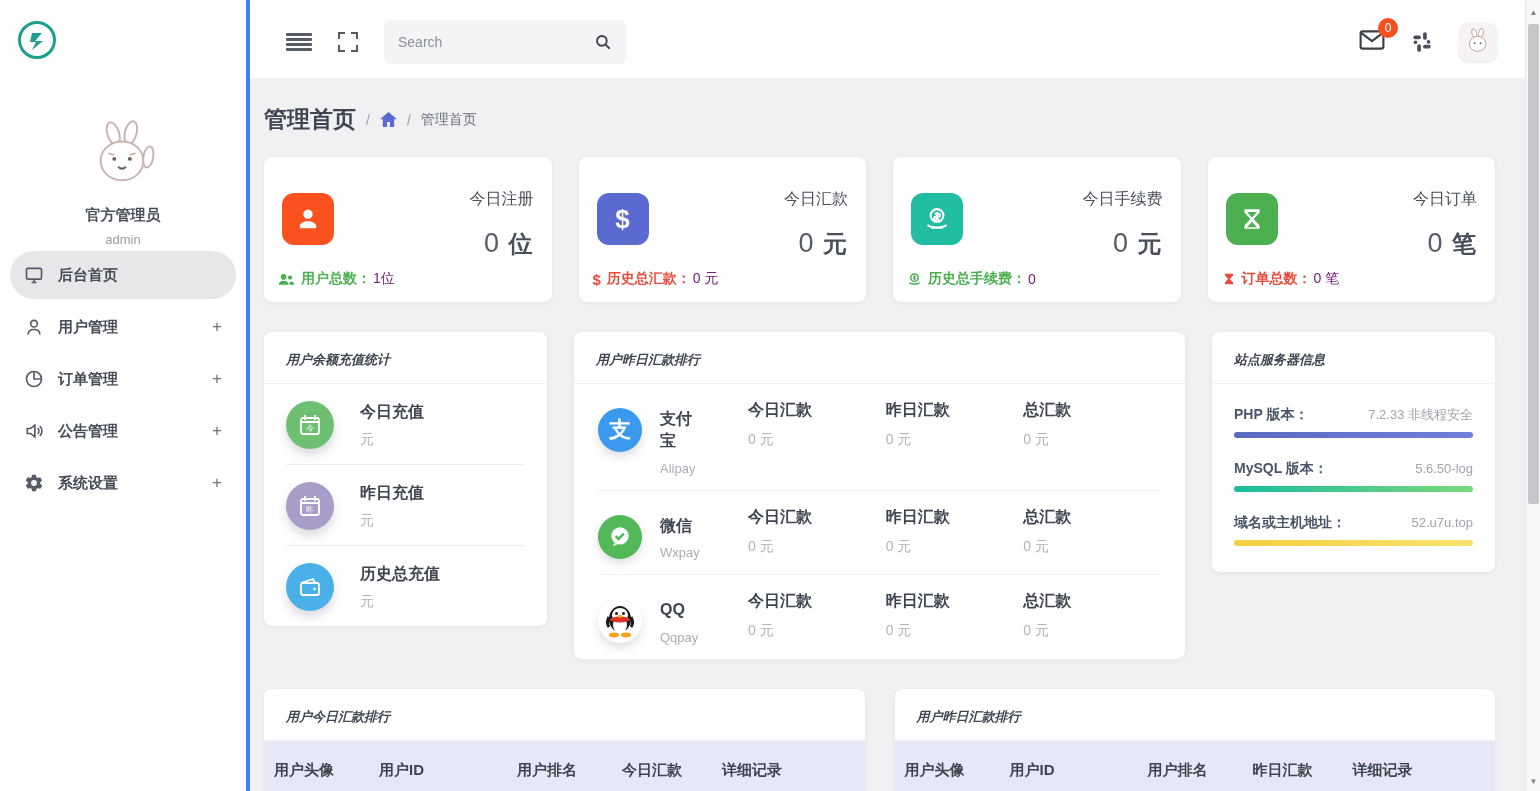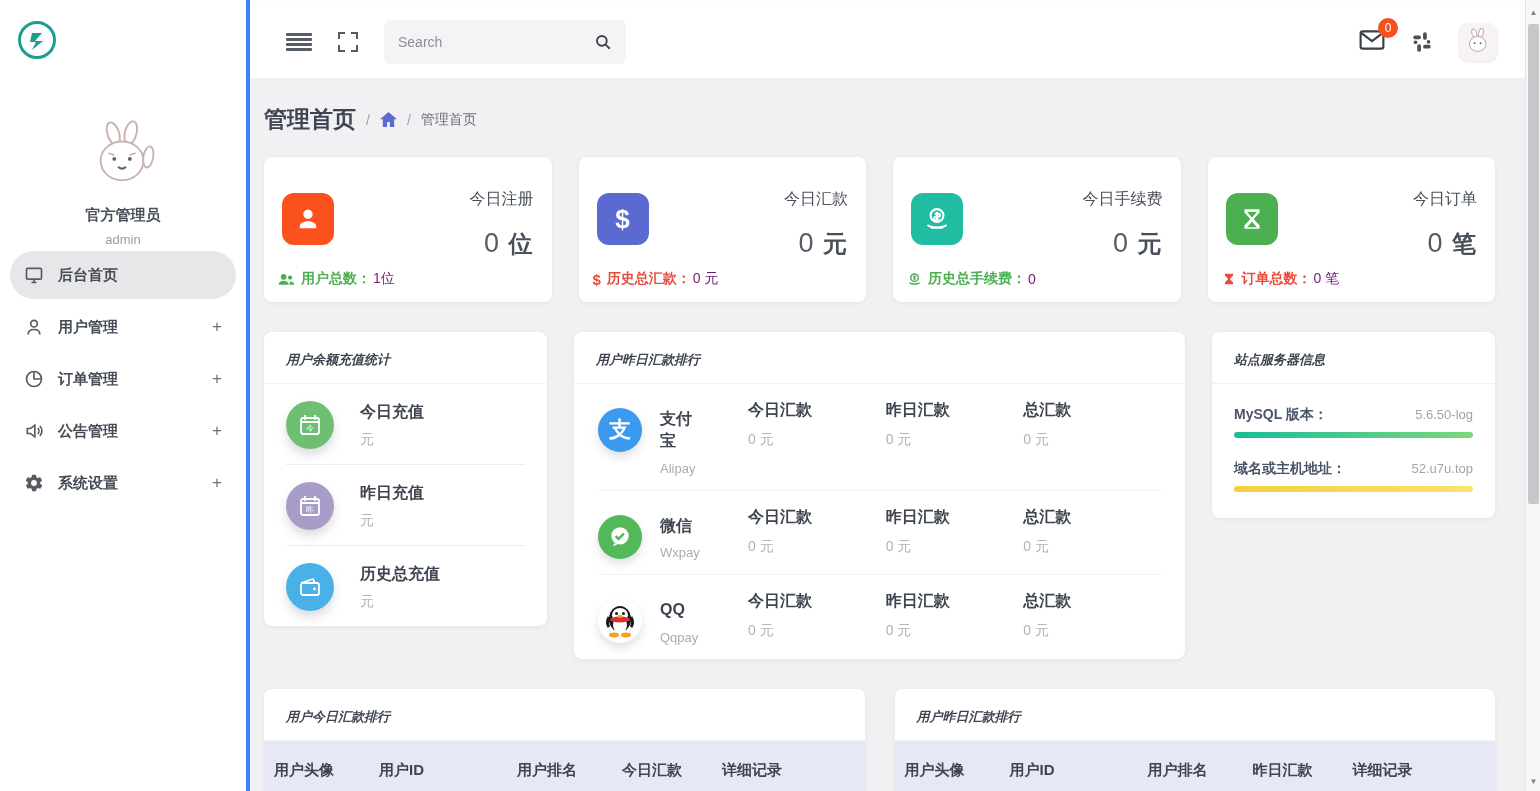--- a/index.html
+++ b/index.html
@@ -500,20 +500,27 @@
                   <div class="ch-col-value">0 元</div>
                 </div>
             </div>
           </div>
         </div>
 
         <div class="panel panel-server">
           <div class="panel-head"><span class="panel-title">站点服务器信息</span></div>
           <div class="sv-item">
             <div class="sv-line">
+              <span class="sv-label">PHP 版本：</span>
+              <span class="sv-value">7.2.33 非线程安全</span>
+            </div>
+            <div class="sv-bar" style="background: linear-gradient(90deg, rgb(92, 107, 192), rgb(112, 128, 218));"></div>
+          </div>
+          <div class="sv-item">
+            <div class="sv-line">
               <span class="sv-label">MySQL 版本：</span>
               <span class="sv-value">5.6.50-log</span>
             </div>
             <div class="sv-bar" style="background: linear-gradient(90deg, rgb(26, 188, 156), rgb(123, 215, 122));"></div>
           </div>
           <div class="sv-item">
             <div class="sv-line">
               <span class="sv-label">域名或主机地址：</span>
               <span class="sv-value">52.u7u.top</span>
             </div>

